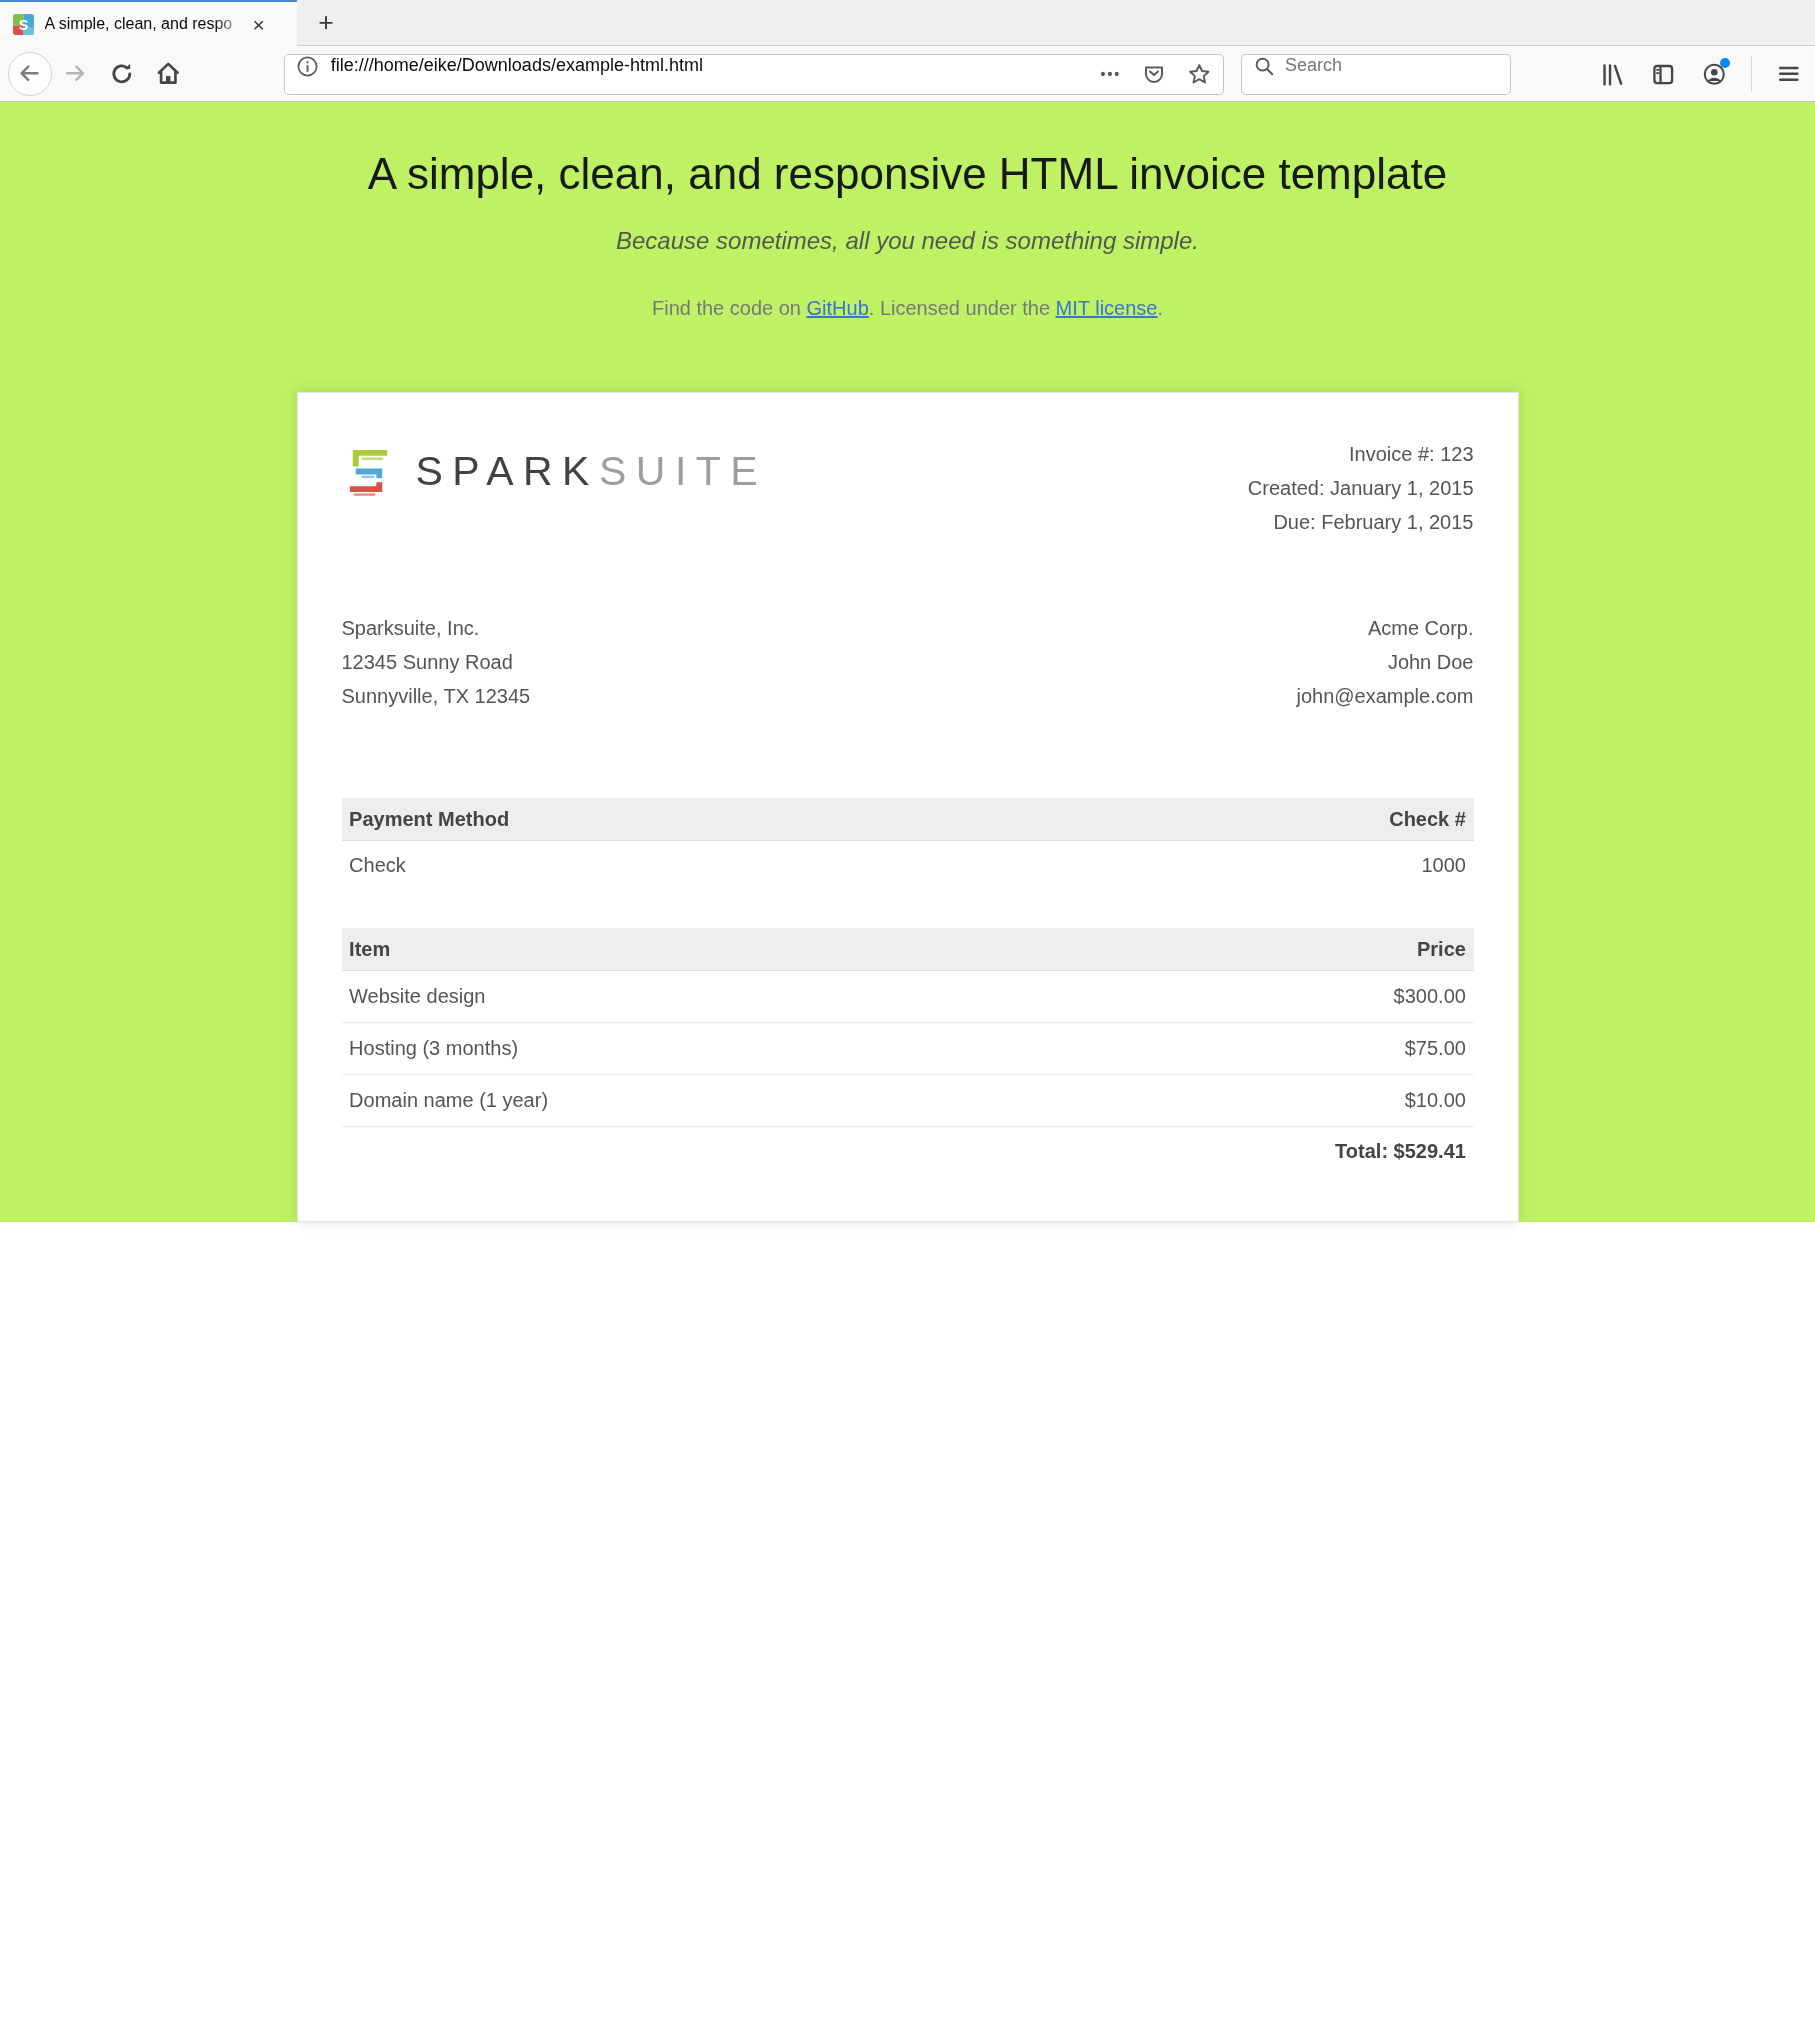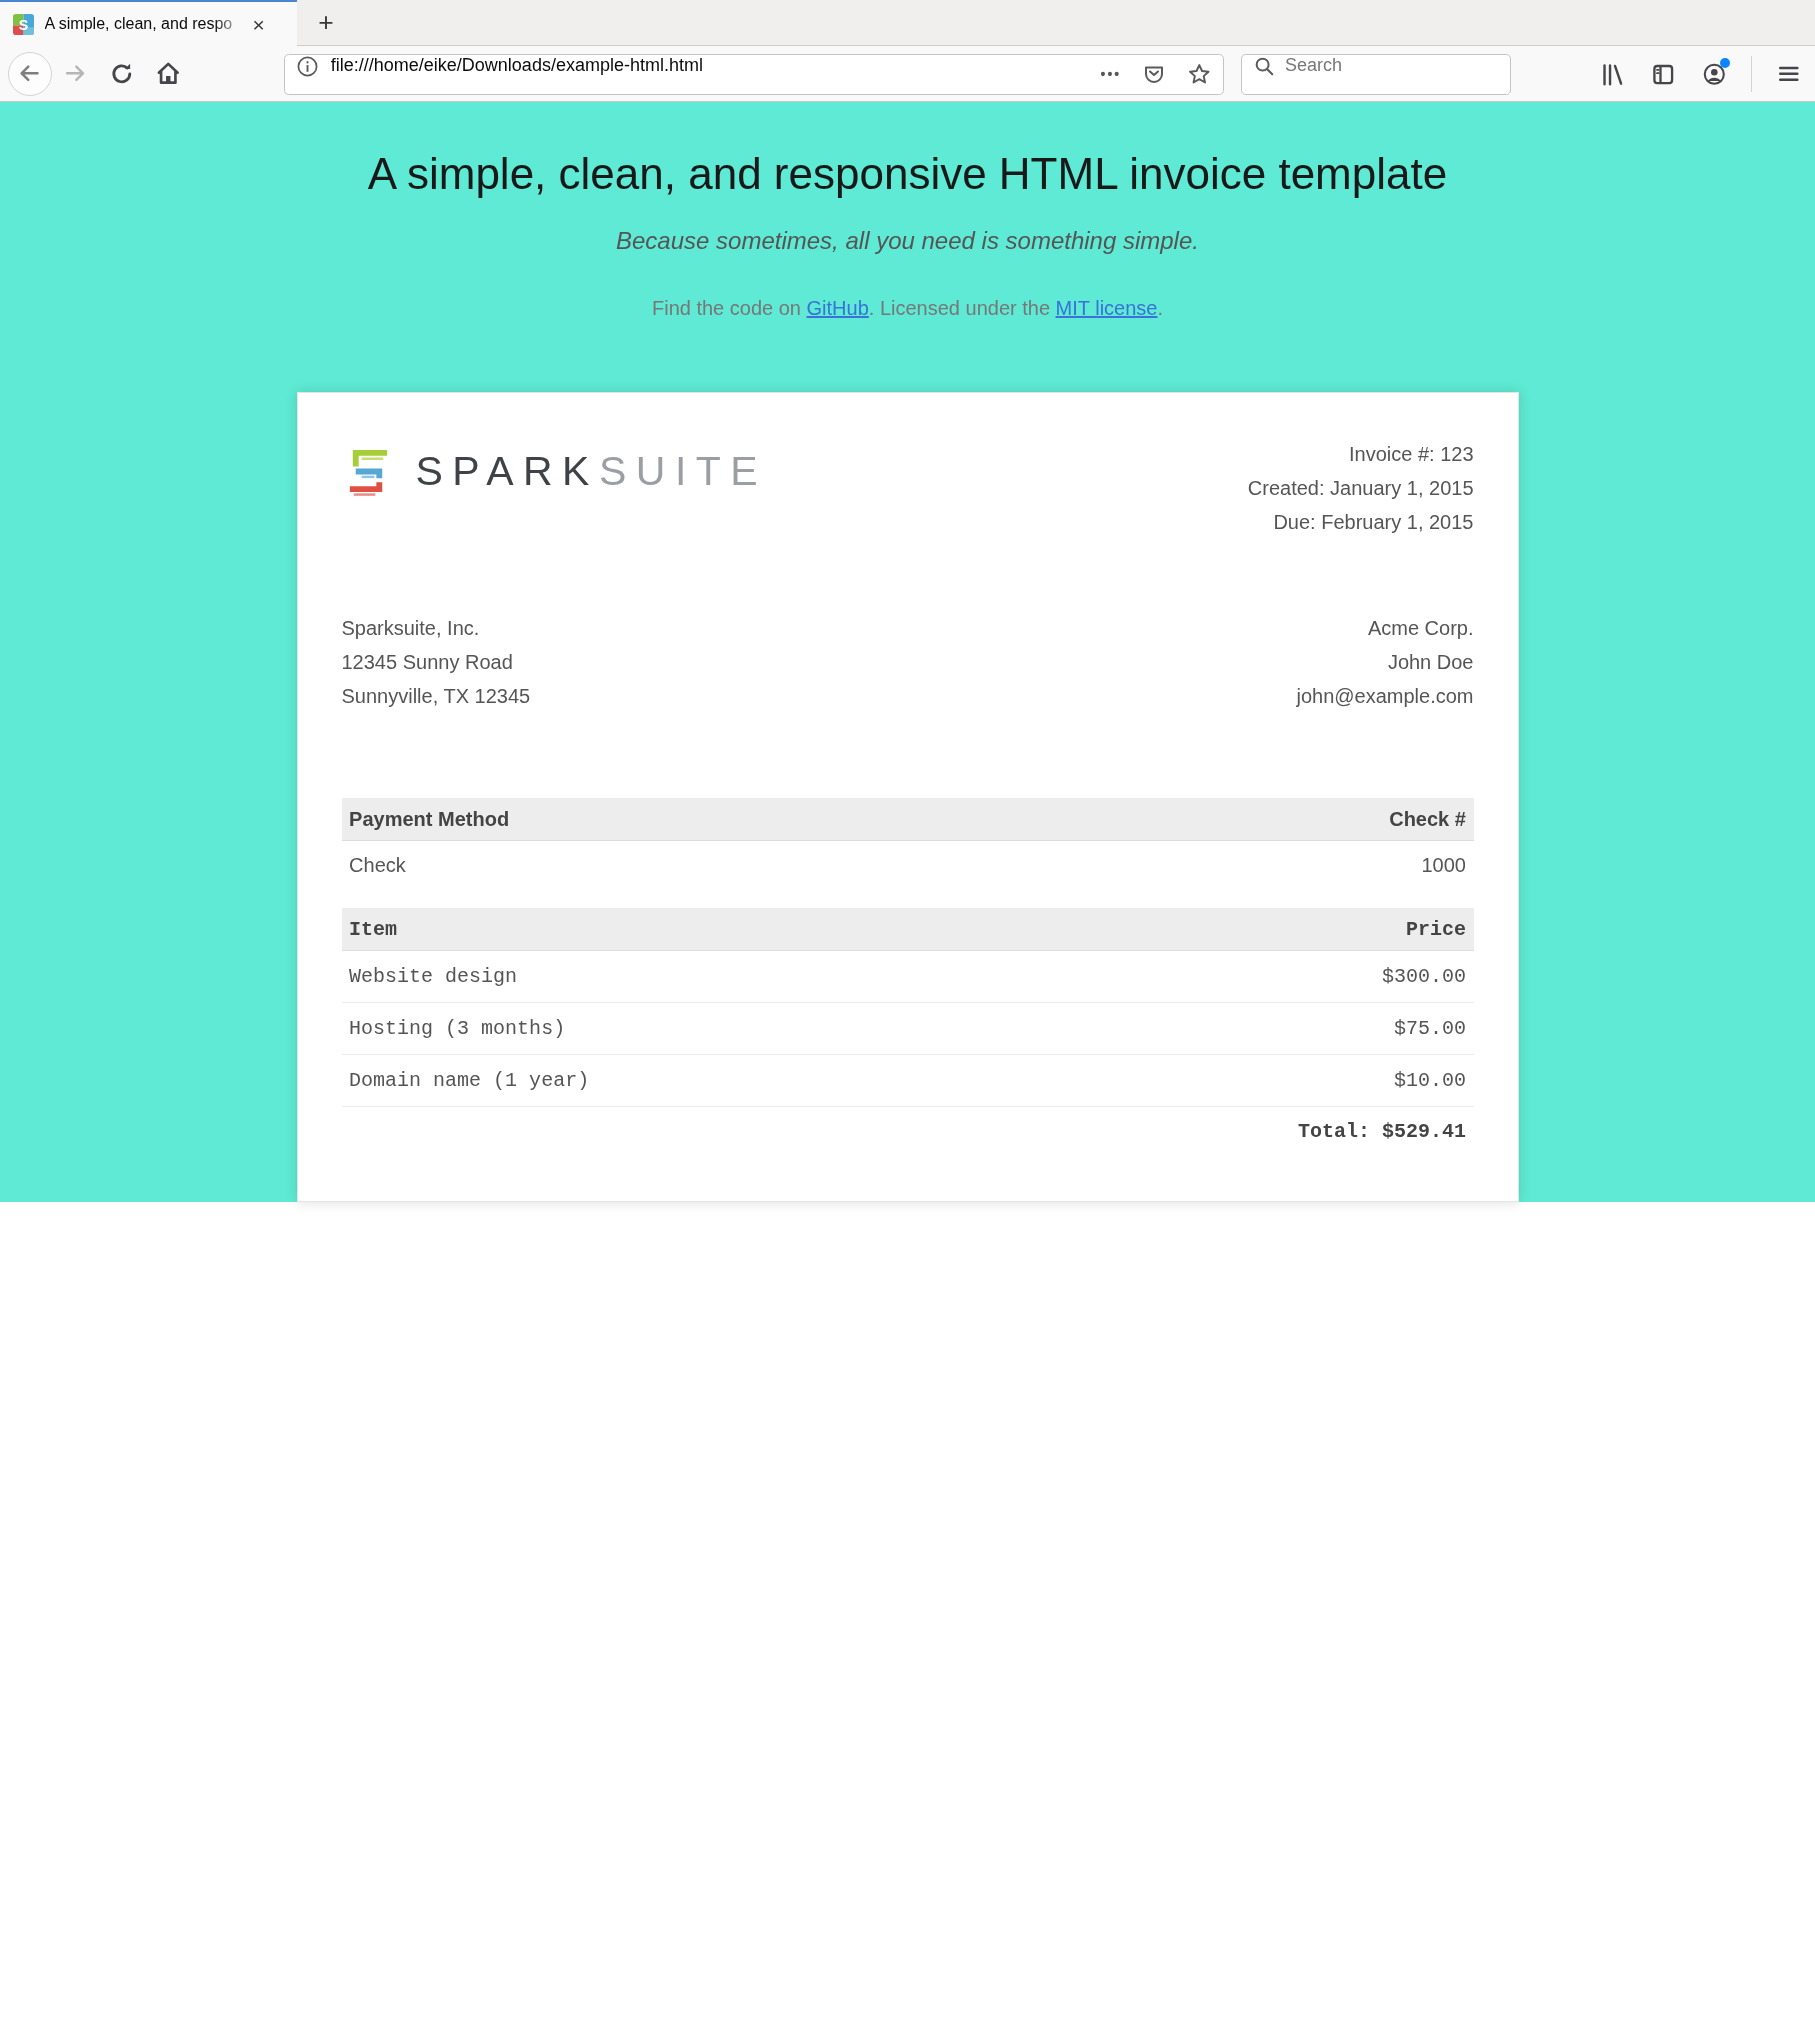--- a/index.html
+++ b/index.html
@@ -27,21 +27,21 @@
   .dots { font-size:14px; letter-spacing:1.9px; color:#58585c; font-weight:bold; }
   .searchbar { position:absolute; left:1241px; top:7.6px; width:270px; height:41px; background:#fff;
                border:0.9px solid #c4c4c7; border-radius:4.7px; display:flex; padding:0 11.4px; }
   .search-placeholder { font-size:18px; color:#77777b; margin-left:9.5px; }
   .right-icons { position:absolute; right:13.2px; top:0; height:56px; display:flex; align-items:center; gap:24.6px; }
   .vsep { width:0.9px; height:36px; background:#d4d4d8; }
   .acct-wrap { position:relative; width:24.6px; height:24.6px; }
   .acct-badge { position:absolute; right:-3.8px; top:-3.8px; width:10.4px; height:10.4px; border-radius:50%; background:#0a84ff; }
 
   
-  .content { background:#5eead4; }
+  .content { background:#bef264; }
   .page-title { text-align:center; font-size:44px; font-weight:400; color:#191919; padding-top:47px; letter-spacing:0; }
   .page-sub { text-align:center; font-size:24px; font-style:italic; color:#555; margin-top:28px; }
   .page-links { text-align:center; font-size:20px; color:#777; margin-top:42px; }
   .page-links a { color:#3a72d8; text-decoration:underline; }
 
   .invoice-box { width:1222px; margin:72px auto 0; background:#fff; border:0.9px solid #e4e4e4;
                  box-shadow:0 0 12.3px rgba(0,0,0,.14); padding:44px; color:#555; font-size:20px; }
   .inv-top { display:flex; justify-content:space-between; align-items:flex-start; }
   .brand { display:flex; align-items:center; gap:21px; padding-top:7.6px; }
   .wordmark { font-size:41px; letter-spacing:9.5px; color:#3f4347; white-space:nowrap; }
@@ -49,21 +49,21 @@
   .inv-meta { text-align:right; line-height:34px; }
   .inv-addresses { display:flex; justify-content:space-between; margin-top:72px; line-height:34px; }
   .addr-right { text-align:right; }
 
   table.inv { width:100%; border-collapse:collapse; }
   table.inv td { padding:4.7px 7.6px; vertical-align:top; }
   td.r { text-align:right; }
   tr.heading td { background:#ededed; border-bottom:0.9px solid #ddd; font-weight:bold; color:#444; padding:9.5px 7.6px; }
   .pay-table { margin-top:85px; }
   tr.details td { padding:13.2px 7.6px 28px; }
-  .item-table { margin-top:3px;font-family:Liberation Mono, monospace; }
+  .item-table { margin-top:23px; }
   tr.item td { border-bottom:0.9px solid #ececec; padding:14px 7.6px; }
   tr.total td { padding:13.2px 7.6px; }
   tr.total td.r { border-top:1.9px solid #e8e8e8; font-weight:bold; color:#444; }
   .col-main { width:60%; } .col-num { width:40%; }
 
   svg { display:block; }
 </style>
 </head>
 <body>
 

